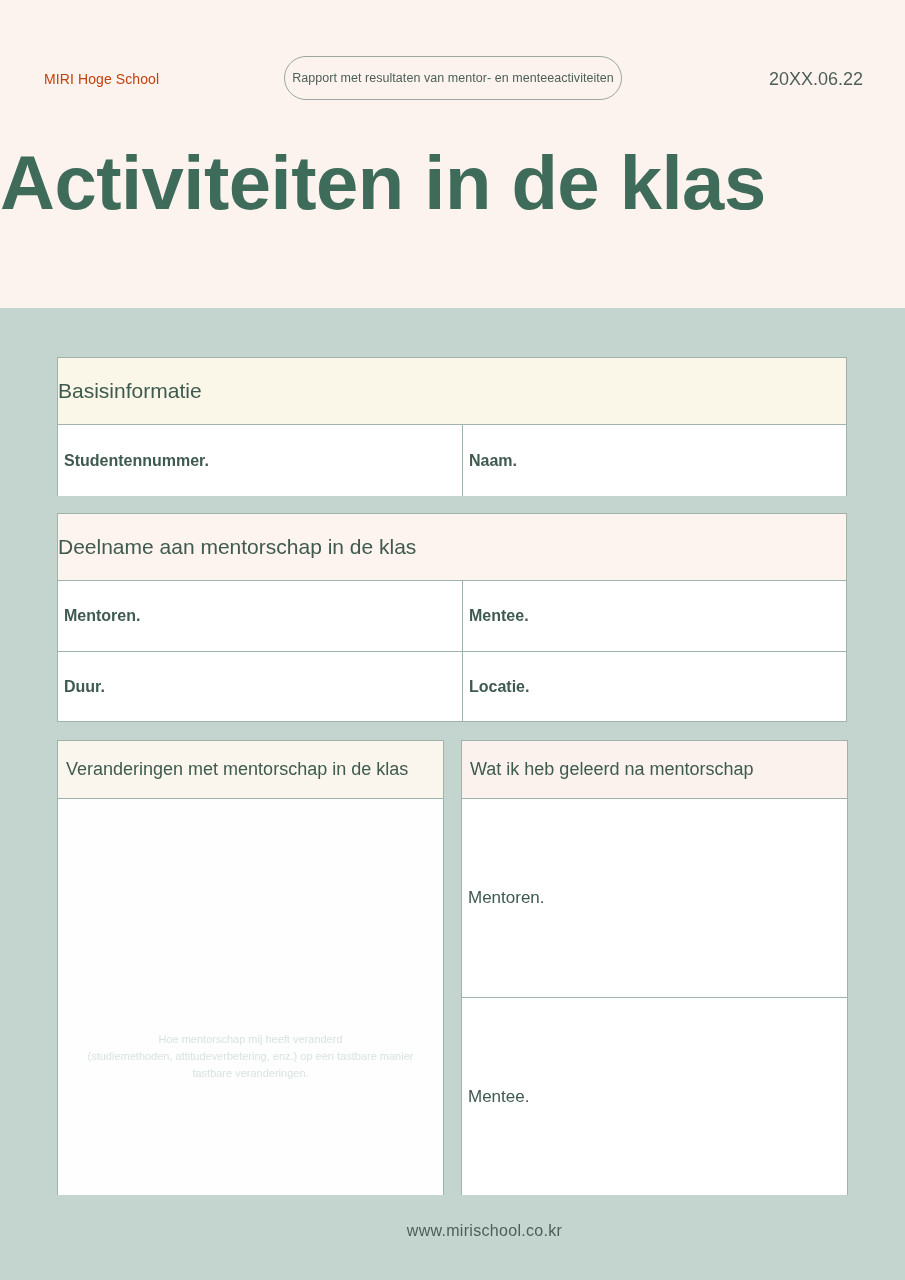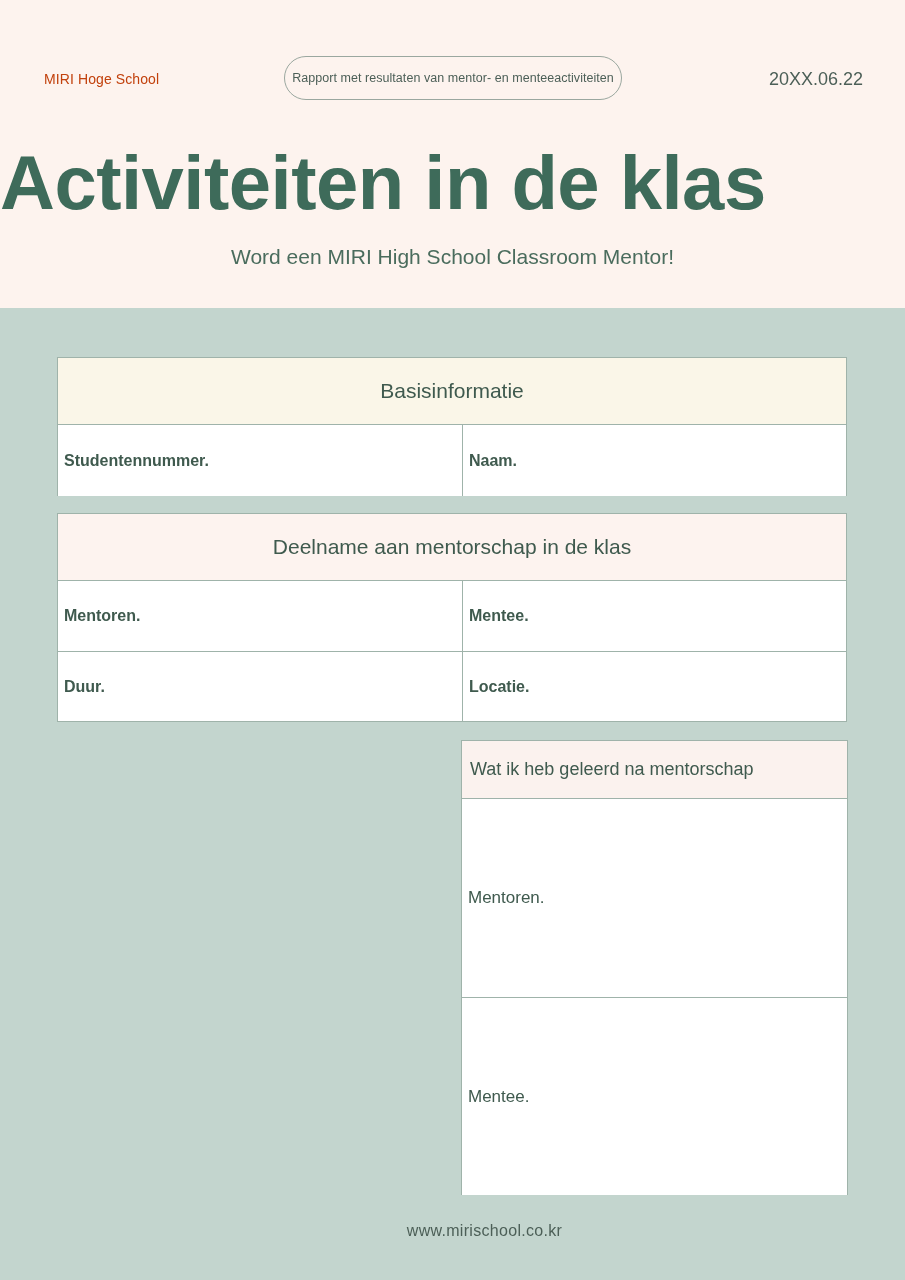--- a/index.html
+++ b/index.html
@@ -91,21 +91,20 @@
   .section {
     position: absolute;
     border: 1px solid #9fb3aa;
     box-sizing: border-box;
     background: #ffffff;
   }
   .sec-head {
     height: 67px;
     border-bottom: 1px solid #9fb3aa;
     box-sizing: border-box;
-    text-align: center;
     font-size: 21px;
     color: #3f5a4e;
     line-height: 66px;
   }
   .sec-head.cream { background: #faf6e8; }
   .sec-head.pink  { background: #fdf3ef; }
 
   .row {
     display: flex;
     width: 100%;
@@ -200,21 +199,20 @@
 
   <div class="header-band">
     <div class="header-top">
       <div class="school-name">MIRI Hoge School</div>
       <div class="report-pill">
         <span>Rapport met resultaten van mentor- en menteeactiviteiten</span>
       </div>
       <div class="report-date">20XX.06.22</div>
     </div>
     <div class="main-title">Activiteiten in de klas</div>
-    <div class="subtitle">Word een MIRI High School Classroom Mentor!</div>
   </div>
 
   <div class="section" id="section-basic">
     <div class="sec-head cream">Basisinformatie</div>
     <div class="row">
       <div class="cell left">Studentennummer.</div>
       <div class="cell right">Naam.</div>
     </div>
   </div>
 
@@ -223,20 +221,30 @@
     <div class="row">
       <div class="cell left">Mentoren.</div>
       <div class="cell right">Mentee.</div>
     </div>
     <div class="row">
       <div class="cell left">Duur.</div>
       <div class="cell right">Locatie.</div>
     </div>
   </div>
 
+  <div class="panel" id="panel-changes">
+    <div class="panel-head cream">Veranderingen met mentorschap in de klas</div>
+    <div class="panel-body">
+      <div class="placeholder">
+        <div>Hoe mentorschap mij heeft veranderd</div>
+        <div>(studiemethoden, attitudeverbetering, enz.) op een tastbare manier</div>
+        <div>tastbare veranderingen.</div>
+      </div>
+    </div>
+  </div>
 
   <div class="panel" id="panel-learned">
     <div class="panel-head pink">Wat ik heb geleerd na mentorschap</div>
     <div class="panel-cell">Mentoren.</div>
     <div class="panel-cell">Mentee.</div>
   </div>
 
   <div class="footer">www.mirischool.co.kr</div>
 
 </div>

